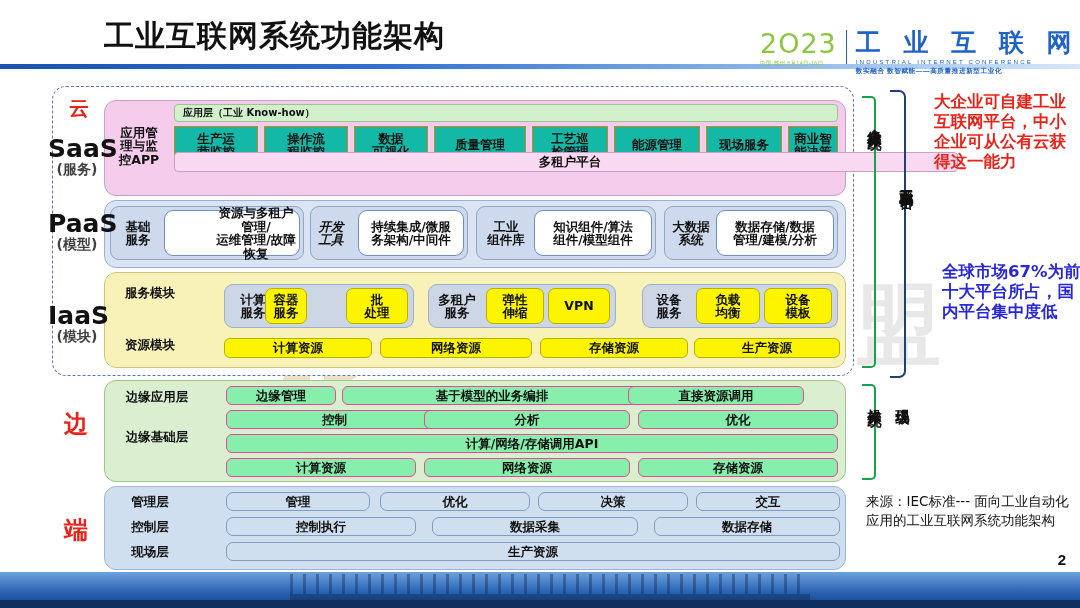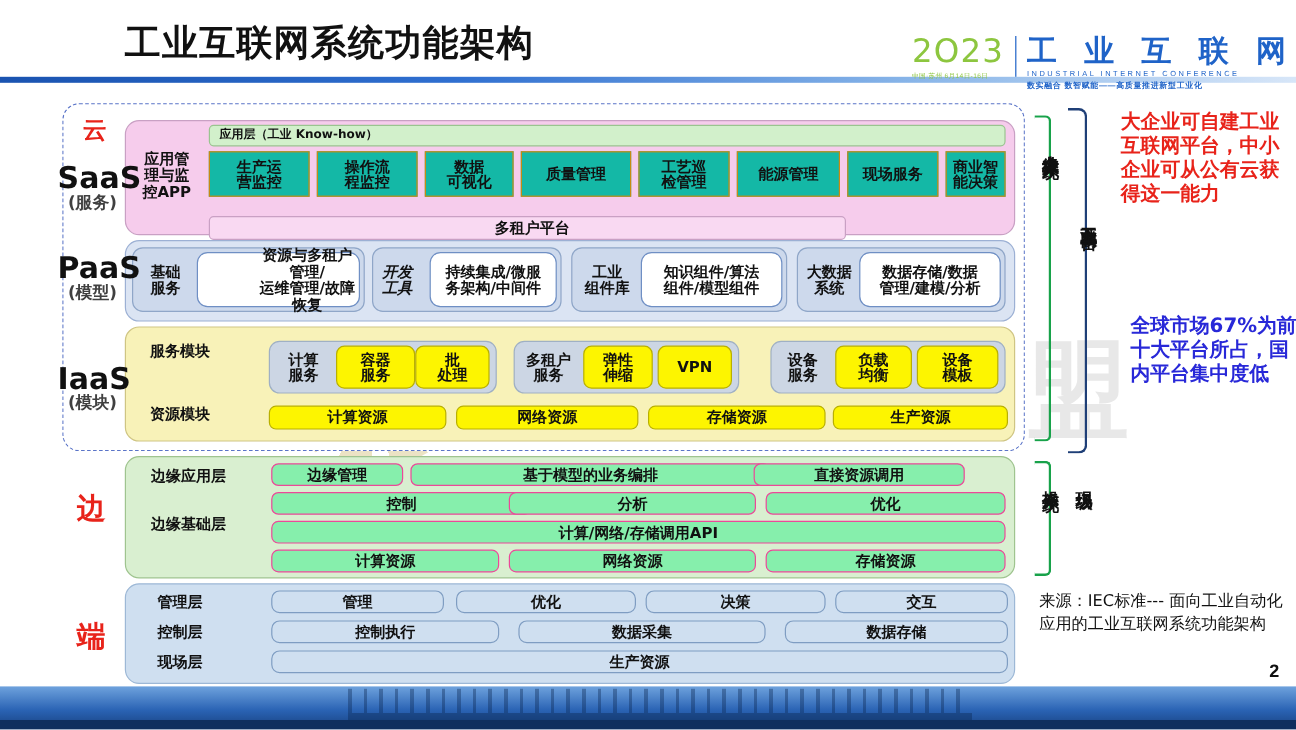--- a/index.html
+++ b/index.html
@@ -179,21 +179,21 @@
   <div class="cell c-orange" style="left:354px;top:126px;width:74px;height:38px;white-space:pre-line;">数据
 可视化</div>
   <div class="cell c-orange" style="left:434px;top:126px;width:92px;height:38px;">质量管理</div>
   <div class="cell c-orange" style="left:532px;top:126px;width:76px;height:38px;white-space:pre-line;">工艺巡
 检管理</div>
   <div class="cell c-orange" style="left:614px;top:126px;width:86px;height:38px;">能源管理</div>
   <div class="cell c-orange" style="left:706px;top:126px;width:76px;height:38px;">现场服务</div>
   <div class="cell c-orange" style="left:788px;top:126px;width:50px;height:38px;white-space:pre-line;">商业智
 能决策</div>
 
-  <div class="cell c-pink-hdr" style="left:174px;top:180px;width:531px;height:20px;justify-content:center;">多租户平台</div>
+  <div class="cell c-pink-hdr" style="left:174px;top:152px;width:784px;height:20px;justify-content:center;">多租户平台</div>
 
   <div class="panel paas-panel"></div>
 
   <div class="cell c-blue-grp" style="left:110px;top:206px;width:194px;height:54px;"></div>
   <div class="cell c-plain" style="left:114px;top:210px;width:48px;height:46px;white-space:pre-line;">基础
 服务</div>
   <div class="cell c-white" style="left:164px;top:210px;width:136px;height:46px;white-space:pre-line;padding-left:48px;">资源与多租户管理/
 运维管理/故障恢复</div>
 
   <div class="cell c-blue-grp" style="left:310px;top:206px;width:158px;height:54px;"></div>
@@ -214,21 +214,21 @@
   <div class="cell c-white" style="left:716px;top:210px;width:118px;height:46px;white-space:pre-line;">数据存储/数据
 管理/建模/分析</div>
 
   <div class="panel iaas-panel"></div>
   <div class="cell c-label" style="left:110px;top:282px;width:80px;height:22px;">服务模块</div>
   <div class="cell c-label" style="left:110px;top:334px;width:80px;height:22px;">资源模块</div>
 
   <div class="cell c-gray-grp" style="left:224px;top:284px;width:190px;height:44px;"></div>
   <div class="cell c-plain" style="left:228px;top:288px;width:50px;height:36px;white-space:pre-line;">计算
 服务</div>
-  <div class="cell c-yellow" style="left:280px;top:288px;width:66px;height:36px;white-space:pre-line;">容器
+  <div class="cell c-yellow" style="left:265px;top:288px;width:42px;height:36px;white-space:pre-line;">容器
 服务</div>
   <div class="cell c-yellow" style="left:346px;top:288px;width:62px;height:36px;white-space:pre-line;">批
 处理</div>
 
   <div class="cell c-gray-grp" style="left:428px;top:284px;width:188px;height:44px;"></div>
   <div class="cell c-plain" style="left:430px;top:288px;width:54px;height:36px;white-space:pre-line;">多租户
 服务</div>
   <div class="cell c-yellow" style="left:486px;top:288px;width:58px;height:36px;white-space:pre-line;">弹性
 伸缩</div>
   <div class="cell c-yellow" style="left:548px;top:288px;width:62px;height:36px;">VPN</div>

